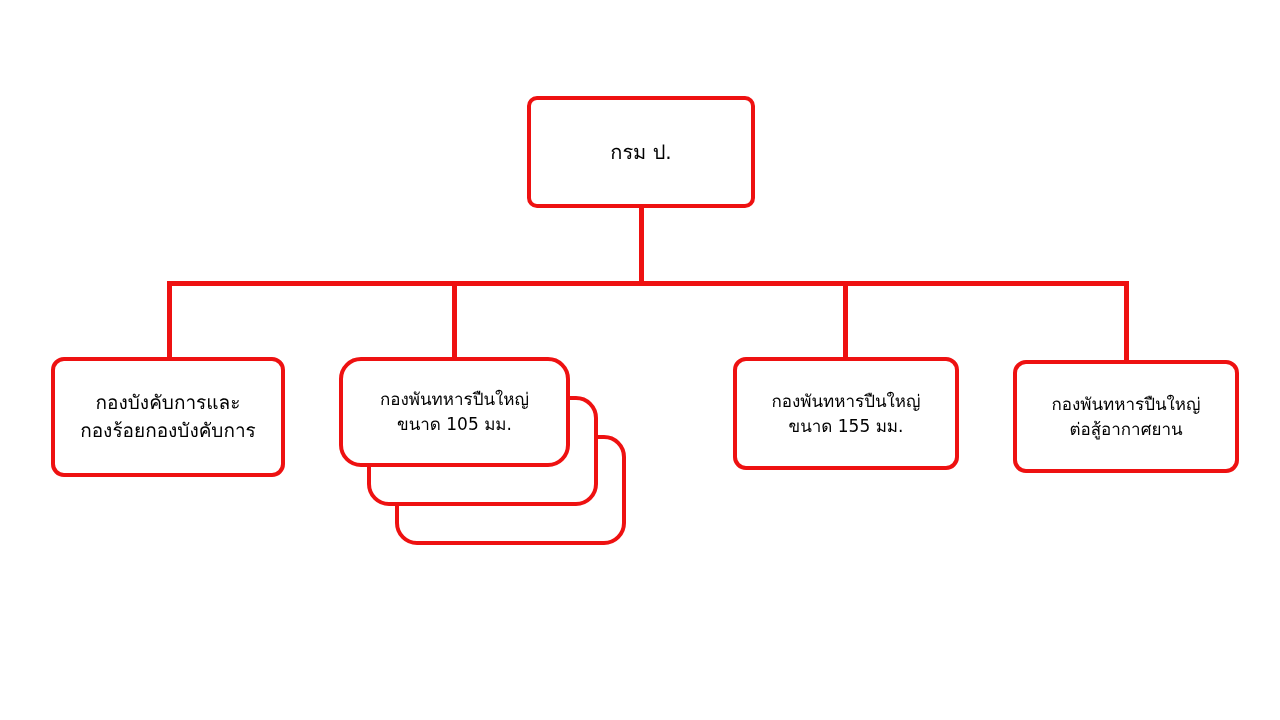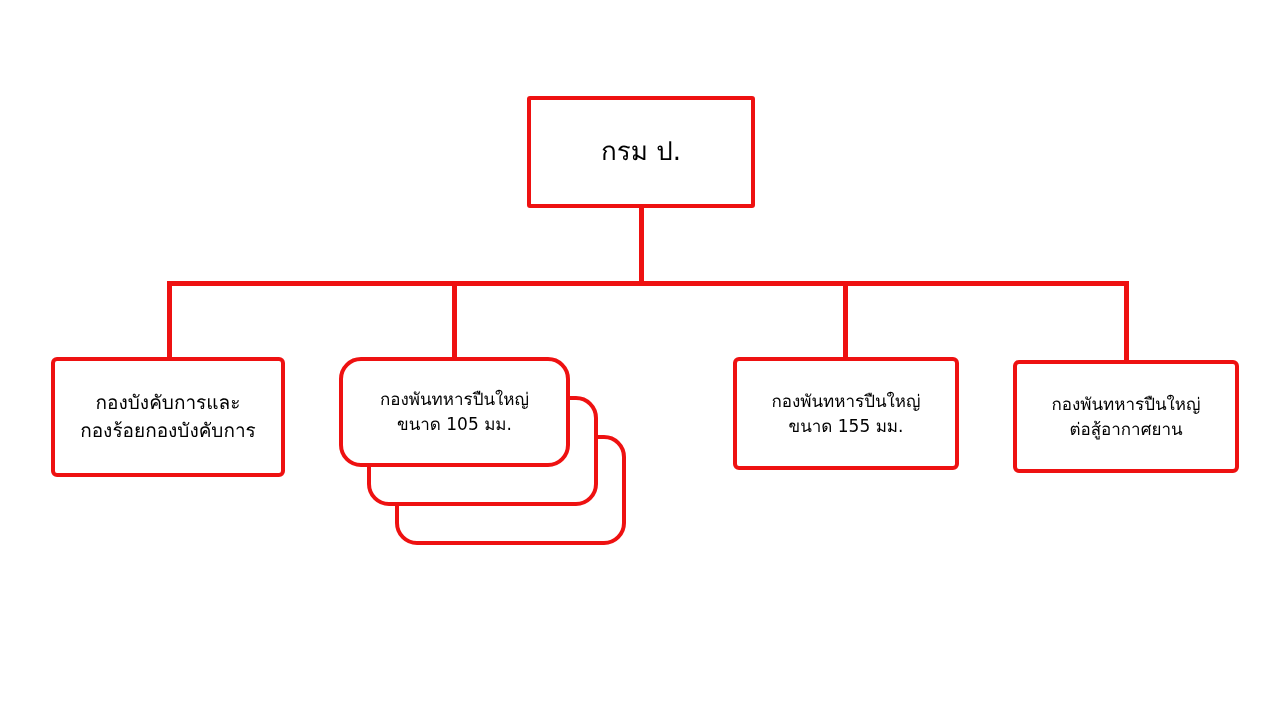--- a/index.html
+++ b/index.html
@@ -25,41 +25,41 @@
   }
   .line-v { width: 5px; }
   .line-h { height: 5px; }
 
   
   .node {
     position: absolute;
     box-sizing: border-box;
     background: #ffffff;
     border: 4px solid #ee1111;
-    border-radius: 6px;
+    border-radius: 13px;
     display: flex;
     align-items: center;
     justify-content: center;
     text-align: center;
     color: #000000;
     line-height: 1.45;
   }
   .node .label {
     display: block;
     padding: 0 10px;
     white-space: pre-line;
   }
 
   .node-root {
     left: 527px;
     top: 96px;
     width: 228px;
     height: 112px;
-    border-radius: 3px;
-    font-size: 26px;
+    border-radius: 10px;
+    font-size: 20px;
   }
 
   .node-child {
     font-size: 17px;
   }
 
   .node-c1 {
     left: 51px;
     top: 357px;
     width: 234px;

